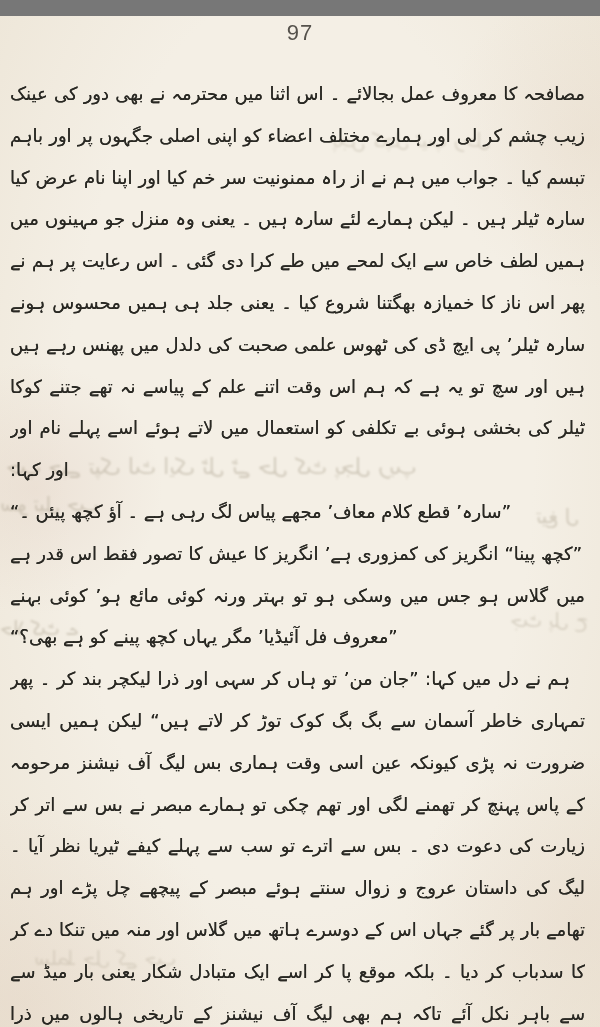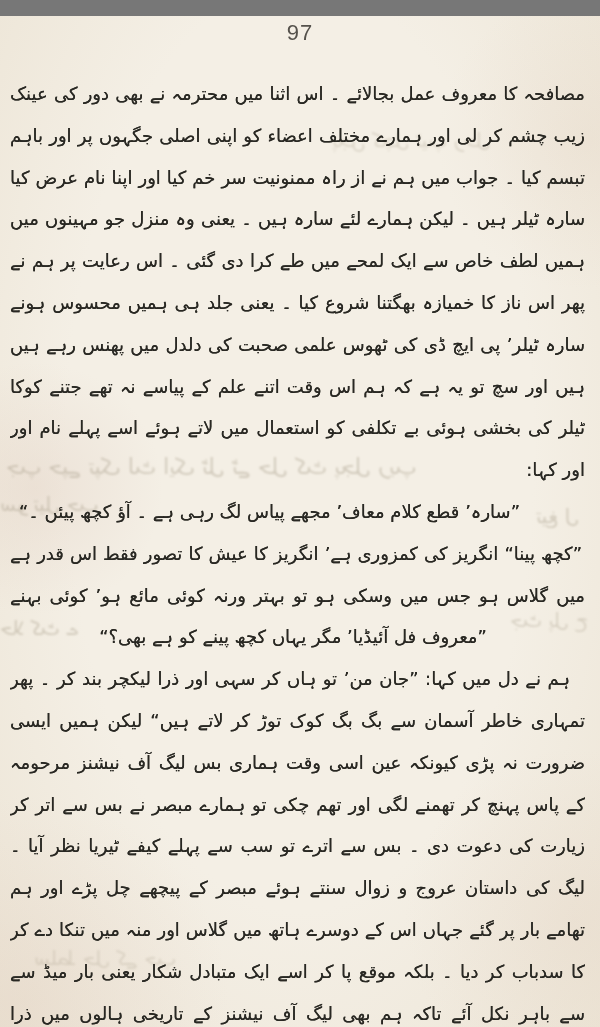--- a/index.html
+++ b/index.html
@@ -55,32 +55,32 @@
     direction: rtl;
     color: #292823;
     font-size: 18px;
     text-shadow: 0 0 0.5px rgba(30,30,25,0.85);
   }
   .line {
     height: 41.8px;
     line-height: 41.8px;
     white-space: nowrap;
     overflow: hidden;
-    text-align: center;
+    text-align: left;
   }
   .line.full, .line.ps0, .line.ps1 {
     white-space: normal;
     text-align: justify;
     text-align-last: justify;
   }
   .line.ps0 { padding-right: 3px;  }
   .line.ps1 { padding-right: 15px; }
   .line.q1  { padding-right: 56px; }
   .line.q2  { padding-right: 9px;  }
-  .line.end { text-align: right;   }
+  .line.end {   }
 </style>
 </head>
 <body>
 
 <div class="page">
 
   <div class="pagenum">97</div>
 
   <div class="bleed-layer">
     <span class="bt bt1">پجں کچل ٹیپ رحل</span>

